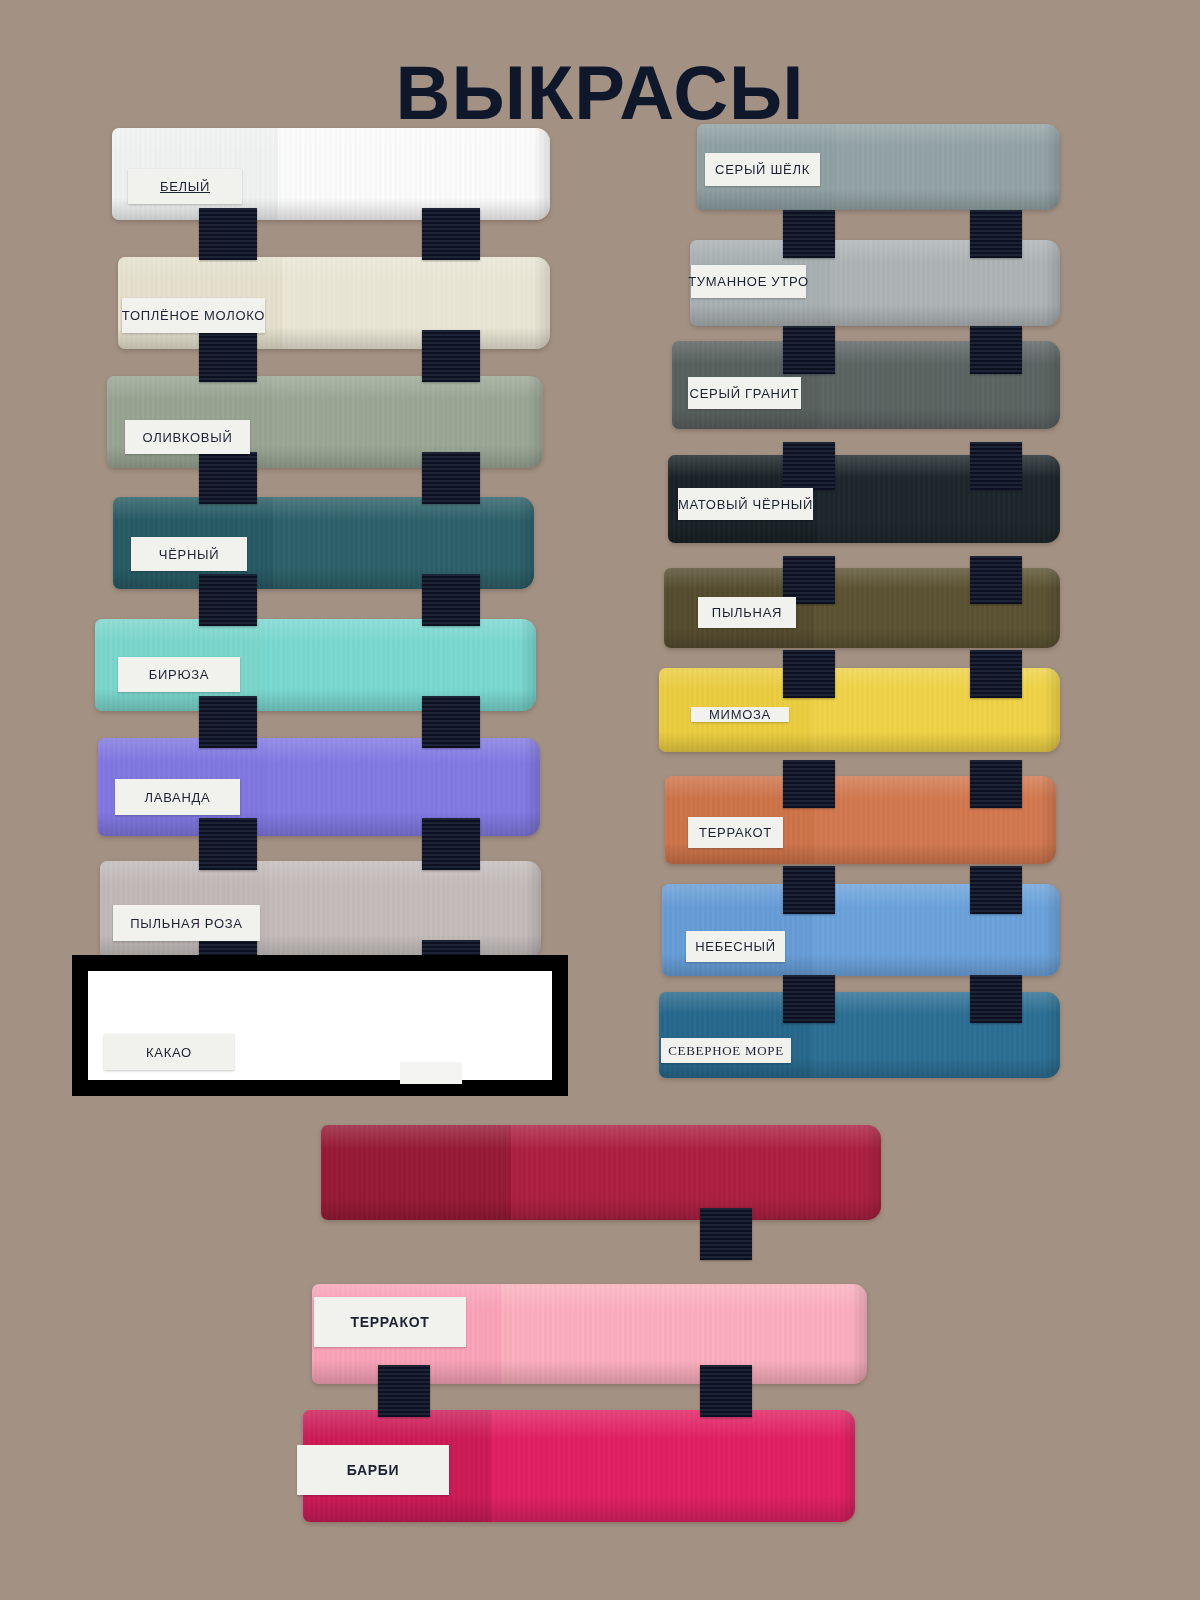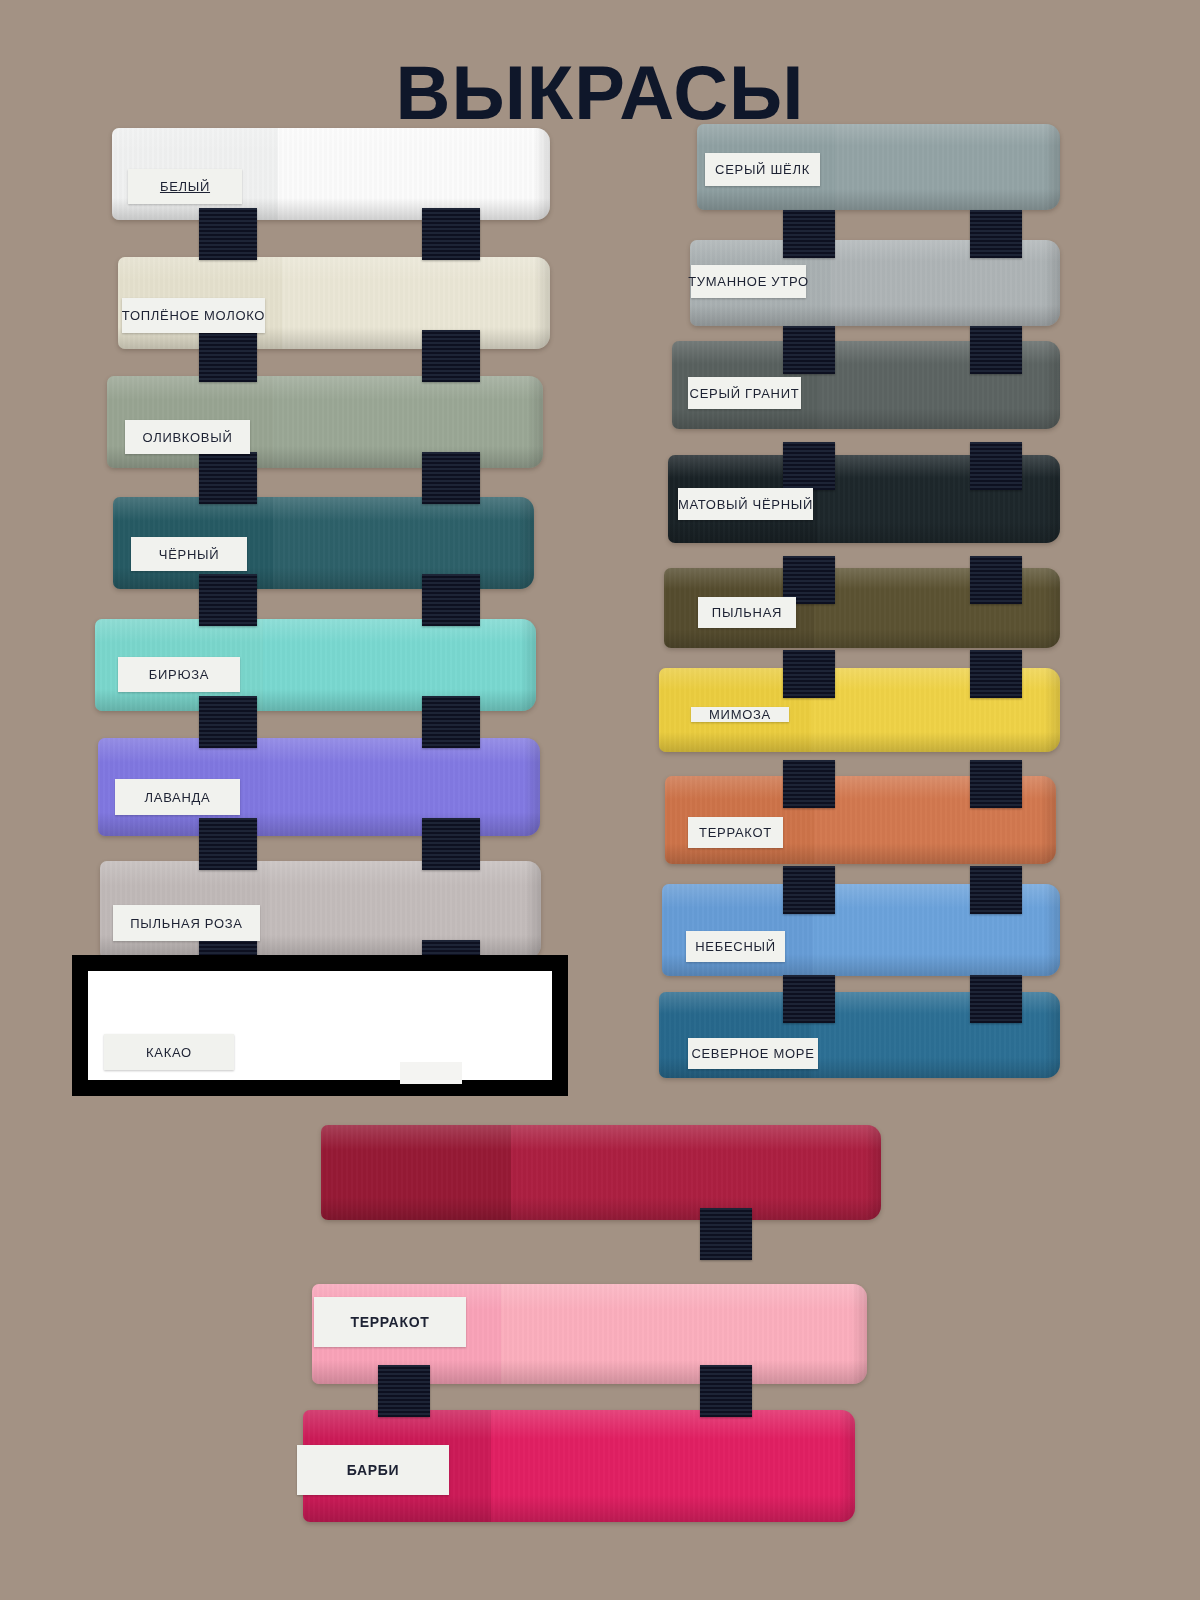--- a/index.html
+++ b/index.html
@@ -312,21 +312,21 @@
   <div class="lbl" style="left:686px;top:931px;width:99px;height:31px;">НЕБЕСНЫЙ</div>
 
   <div class="stick" style="left:659px;top:992px;width:401px;height:86px;">
     <div class="coatA" style="background:#27688c;"></div>
     <div class="coatB" style="background:#2c6f94;"></div>
     <div class="grain"></div>
     <div class="sheen"></div>
     <div class="shadow"></div>
     <div class="capR"></div>
   </div>
-  <div class="lbl" style="left:688px;top:1038px;width:130px;height:31px;">СЕВЕРНОЕ МОРЕ</div>
+  <div class="lbl" style="left:661px;top:1038px;width:130px;height:25px;font-family:Liberation Serif, serif;">СЕВЕРНОЕ МОРЕ</div>
 
   <div class="stick" style="left:321px;top:1125px;width:560px;height:95px;">
     <div class="coatA" style="background:#961935;width:34%;"></div>
     <div class="coatB" style="background:#ac1f41;width:66%;"></div>
     <div class="grain"></div>
     <div class="sheen"></div>
     <div class="shadow"></div>
     <div class="capR"></div>
   </div>
 

